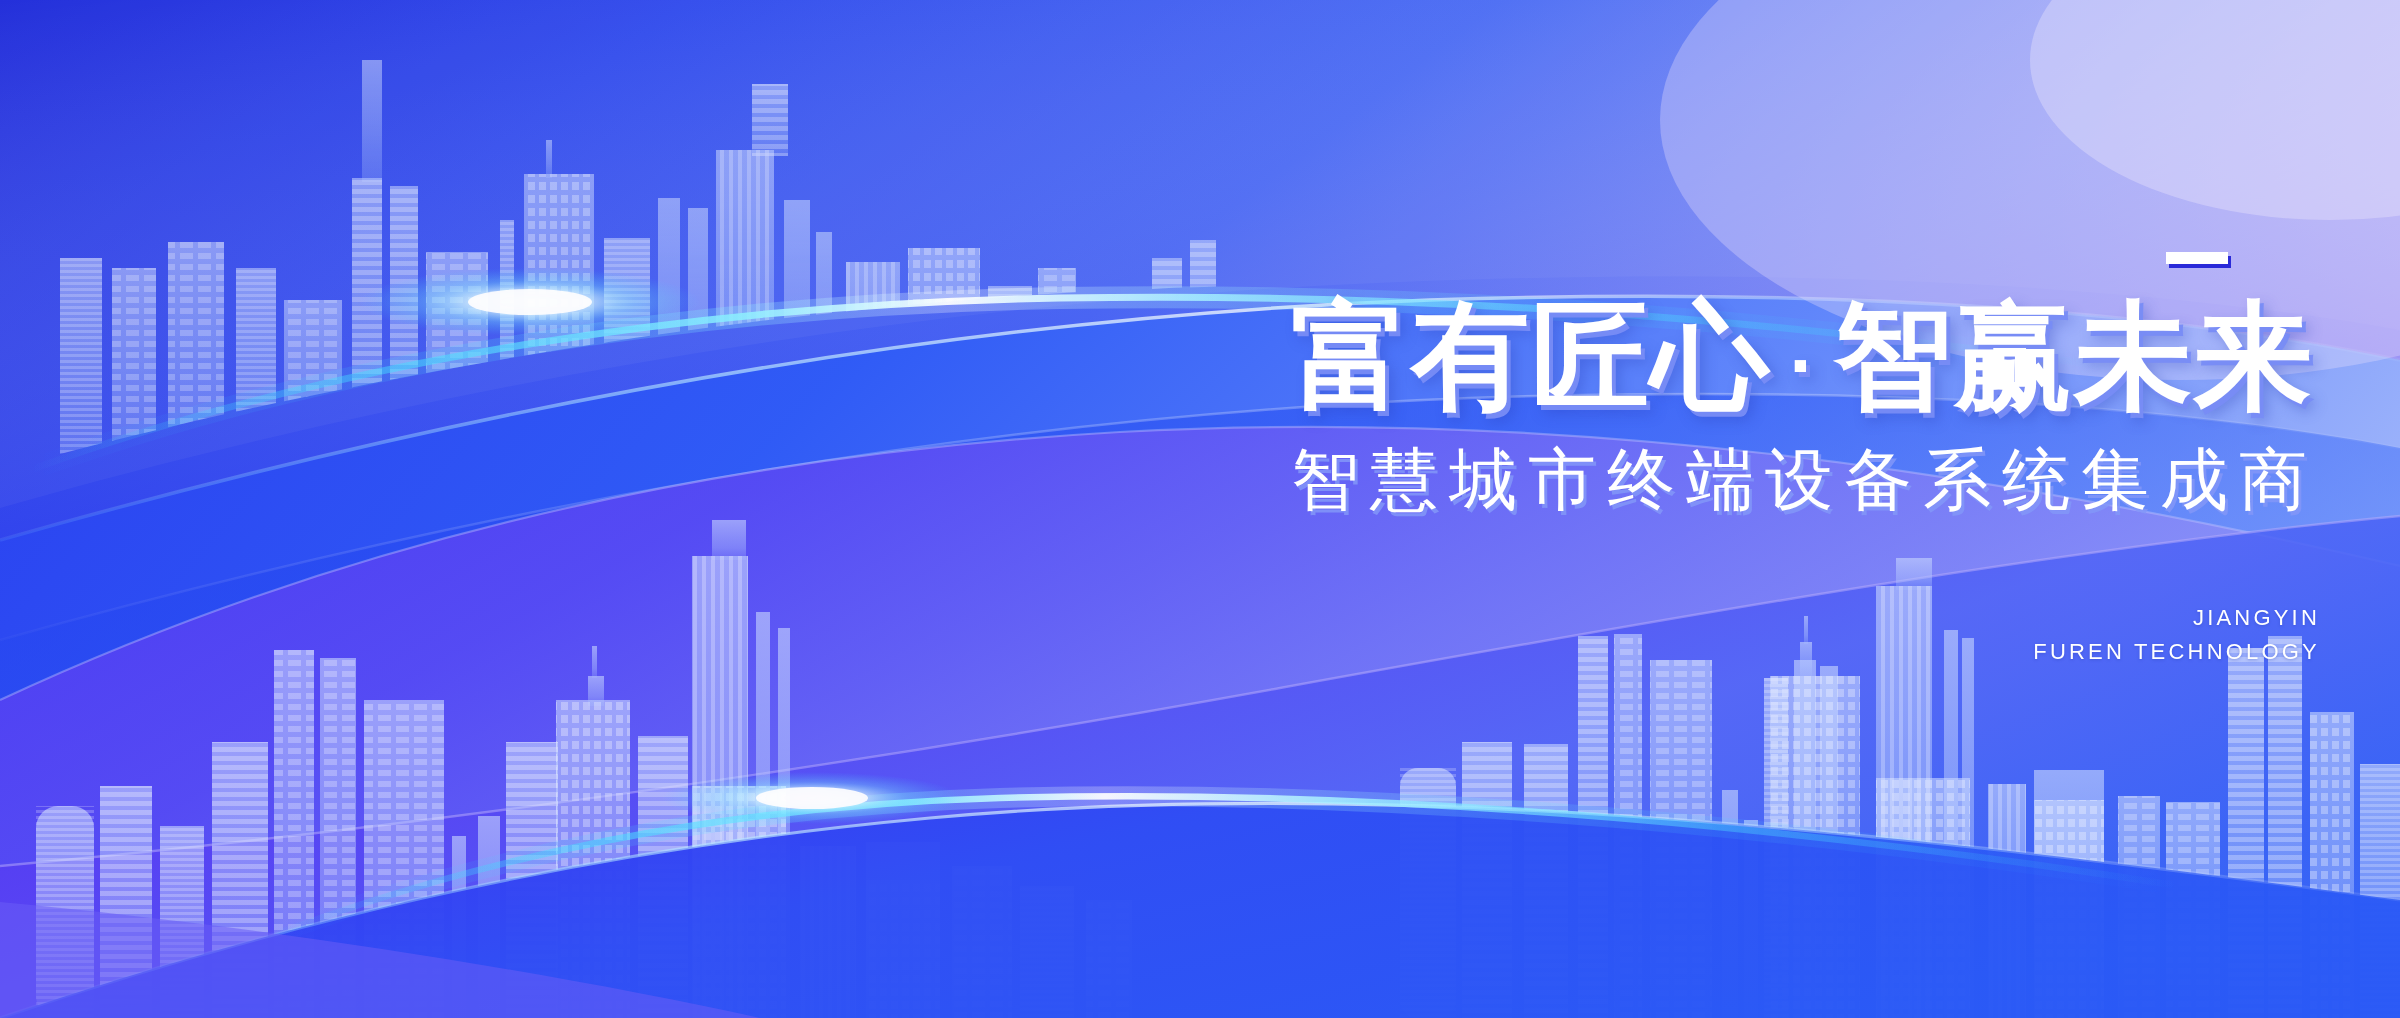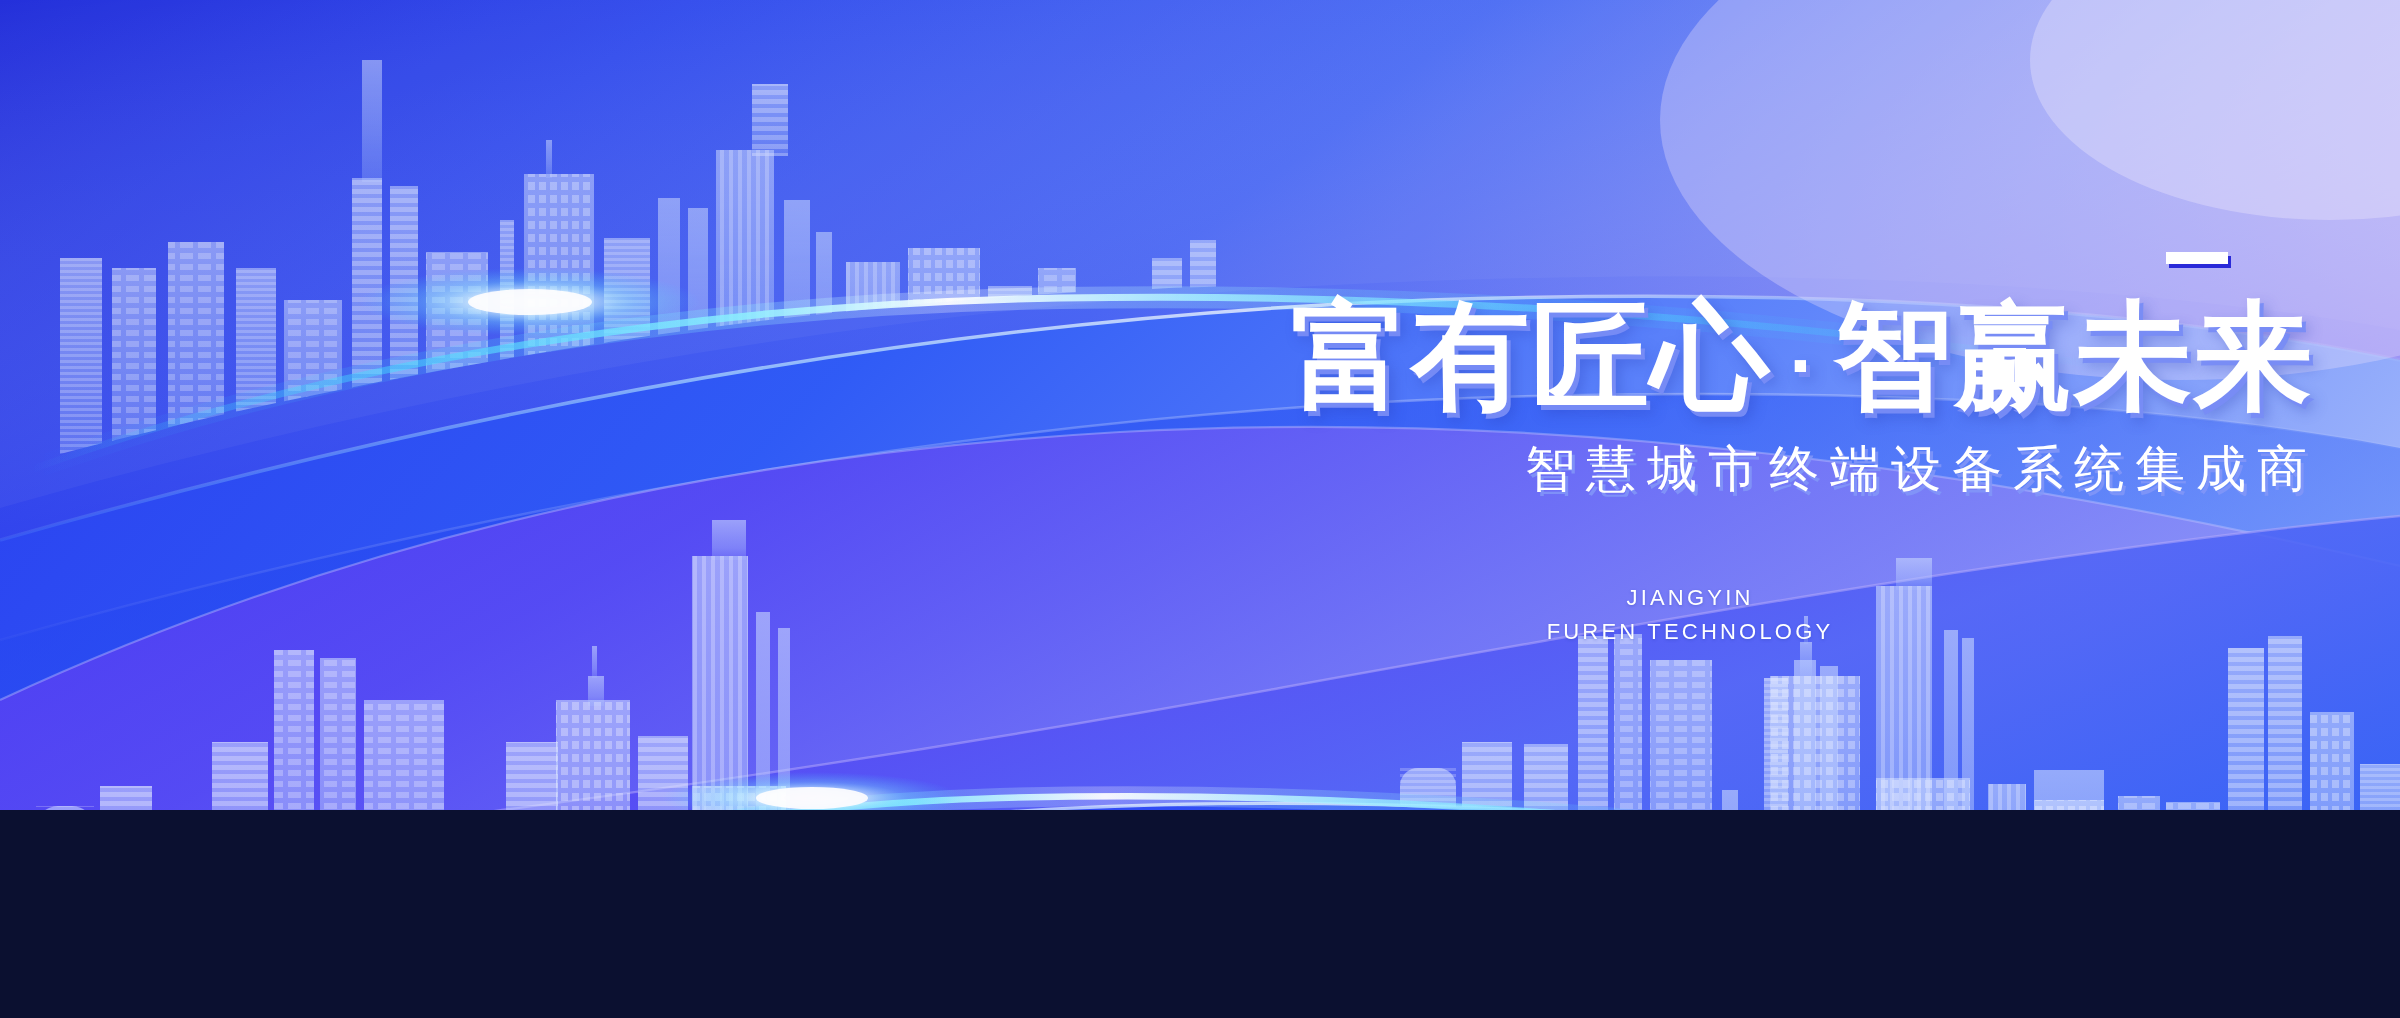--- a/index.html
+++ b/index.html
@@ -1,20 +1,20 @@
 <!DOCTYPE html>
 <html lang="zh"><head>
 <meta charset="utf-8">
 <title>Banner</title>
 <style>
   html,body{margin:0;padding:0;background:#0b1030;}
   *{box-sizing:border-box;}
   #stage{
     position:relative;
-    width:2400px;height:810px;
+    width:2400px;height:1018px;
     overflow:hidden;
     font-family:"Liberation Sans","DejaVu Sans",sans-serif;
   }
   #stage svg.layer{position:absolute;inset:0;width:2400px;height:1018px;display:block;}
 
   
   .text-block{
     position:absolute;
     left:1060px;top:250px;
     width:1260px;
@@ -43,39 +43,39 @@
     padding-right:6px;
   }
   .headline .sep{
     font-size:80px;
     vertical-align:middle;
     padding:0 18px;
     letter-spacing:0;
   }
   .subline{
     margin:26px 0 0 0;
-    font-size:50px;
+    font-size:68px;
     line-height:1.1;
     font-weight:400;
     color:#ffffff;
     letter-spacing:11px;
     white-space:nowrap;
     text-shadow:3px 4px 0 rgba(130,150,248,.85);
     padding-right:2px;
   }
   .company{
     margin-top:84px;
     color:#ffffff;
     font-size:22px;
     line-height:1.52;
     letter-spacing:3.2px;
     font-weight:400;
     text-shadow:0 1px 3px rgba(40,60,170,.35);
   }
-  .company div{white-space:nowrap;text-align:center;}
+  .company div{white-space:nowrap;}
 </style>
 </head>
 <body>
 
 <div id="stage">
 
   <svg class="layer" viewBox="0 0 2400 1018" preserveAspectRatio="none" xmlns="http://www.w3.org/2000/svg">
     <defs>
 
       <linearGradient id="gBase" x1="0" y1="0" x2="1" y2="0.55">

